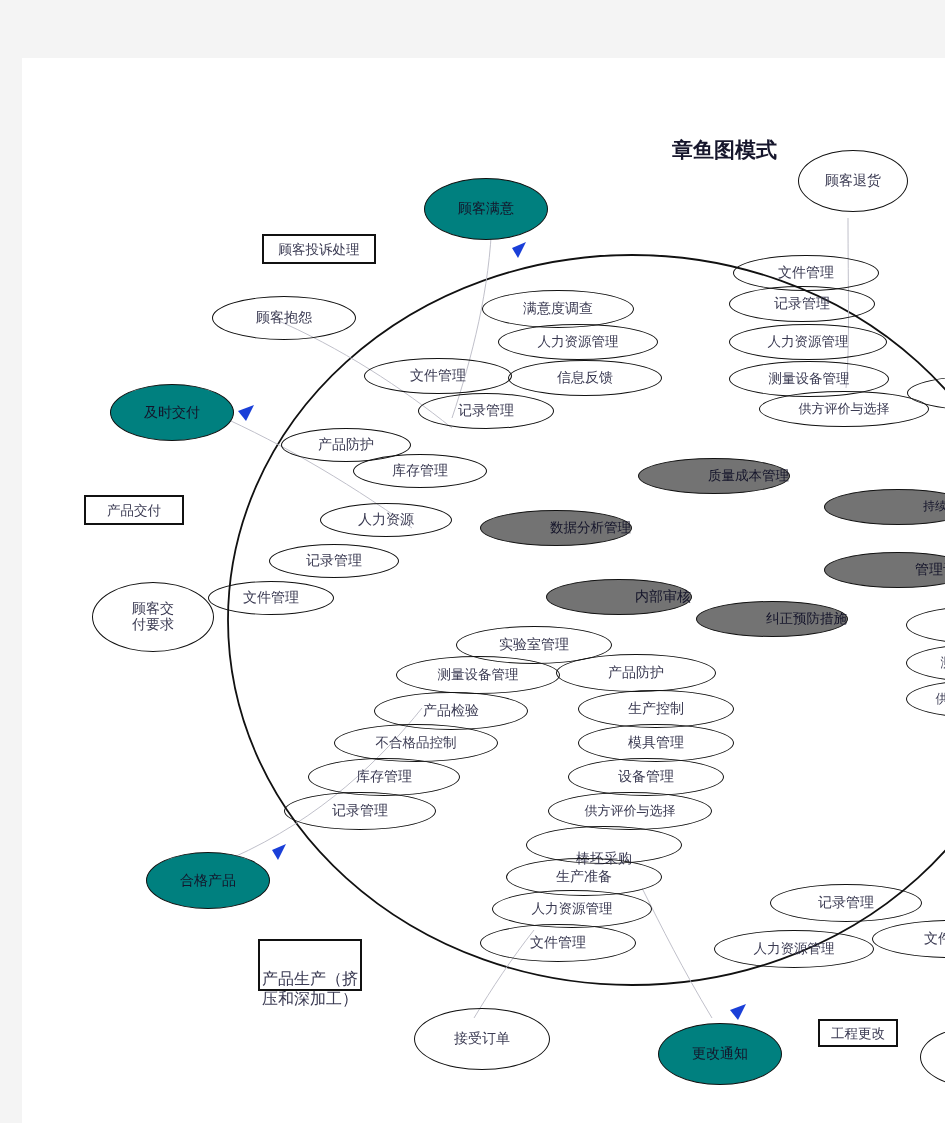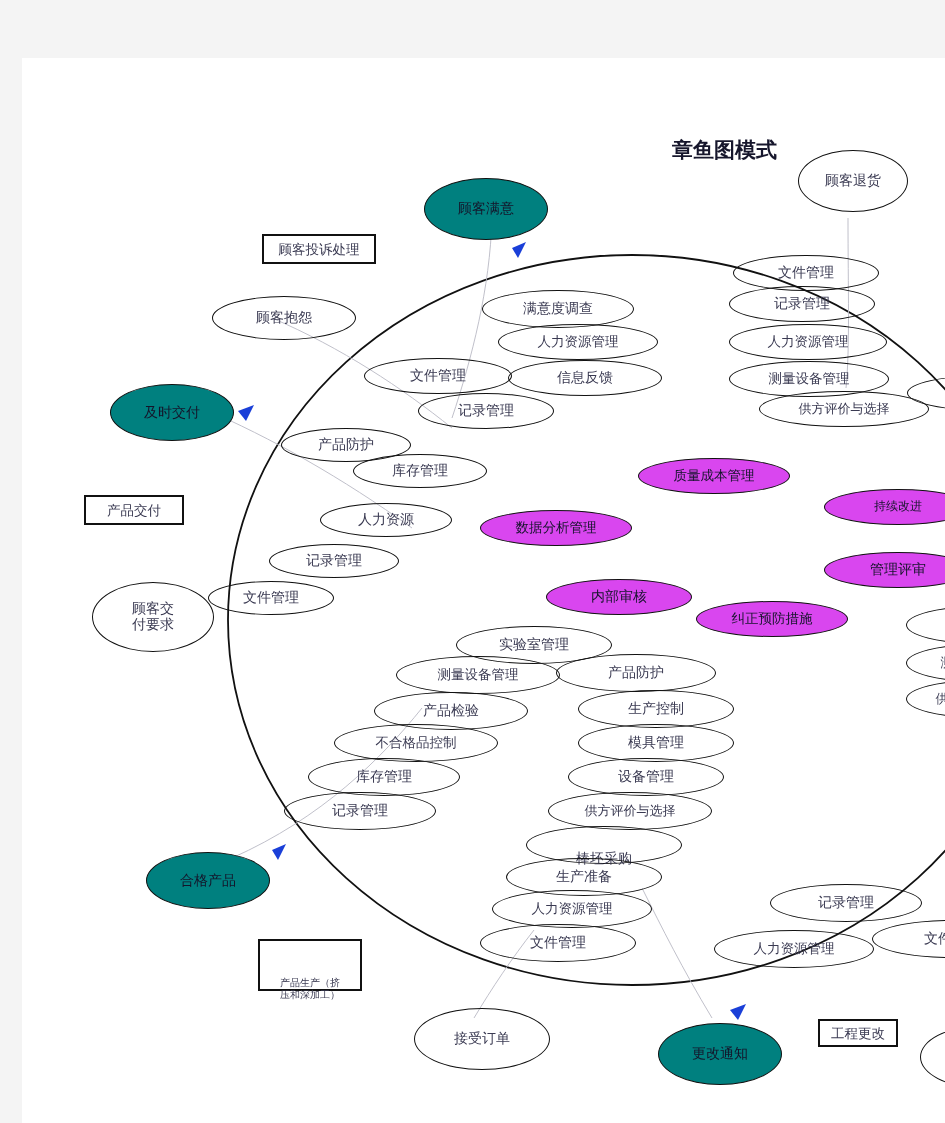--- a/index.html
+++ b/index.html
@@ -8,21 +8,21 @@
   #page{position:relative;width:945px;height:1123px;background:#f4f4f4;overflow:hidden;padding-left:38px;}
   #canvas{position:absolute;left:22px;top:58px;width:923px;height:1065px;background:#ffffff;overflow:hidden;}
   #svg-layer{position:absolute;left:0;top:0;width:923px;height:1065px;}
   .node{position:absolute;display:flex;align-items:center;justify-content:center;
         text-align:center;box-sizing:border-box;}
   .ell{border:1.6px solid #111;border-radius:50%;background:transparent;}
   .ell-label{font-family:"DejaVu Sans","Liberation Sans",sans-serif;
              color:#3a3a52;line-height:1.12;white-space:pre-line;}
   .fill-teal{background:#00807f;border:1.6px solid #111;}
   .fill-teal .ell-label{color:#14142a;}
-  .fill-blue{background:#d946ef;border:1.6px solid #111;}
+  .fill-blue{background:#737373;border:1.6px solid #111;justify-content:flex-end;}
   .fill-blue .ell-label{color:#14142a;}
   .boxnode{border:2.2px solid #111;background:#fff;}
   .boxnode .box-label{color:#3a3a52;line-height:1.22;white-space:pre-line;
              font-family:"DejaVu Sans","Liberation Sans",sans-serif;}
   #title{position:absolute;color:#16162c;font-weight:bold;white-space:nowrap;}
 </style>
 </head>
 <body>
 
 <div id="page">
@@ -210,21 +210,21 @@
         <div class="node ell " style="left: 898px; top: 968px; width: 120px; height: 62px;"></div>
       </div>
     <div id="box-layer">
         <div class="node boxnode" style="left: 240px; top: 176px; width: 114px; height: 30px;">
           <span class="box-label" style="font-size: 13.5px;">顾客投诉处理</span>
         </div>
         <div class="node boxnode" style="left: 62px; top: 437px; width: 100px; height: 30px;">
           <span class="box-label" style="font-size: 13.5px;">产品交付</span>
         </div>
         <div class="node boxnode" style="left: 236px; top: 881px; width: 104px; height: 52px;">
-          <span class="box-label" style="font-size: 10px; margin-top: 48px;">产品生产（挤
+          <span class="box-label" style="font-size: 16px; margin-top: 48px;">产品生产（挤
 压和深加工）</span>
         </div>
         <div class="node boxnode" style="left: 796px; top: 961px; width: 80px; height: 28px;">
           <span class="box-label" style="font-size: 13.5px;">工程更改</span>
         </div>
       </div>
 
   </div>
 </div>
 

